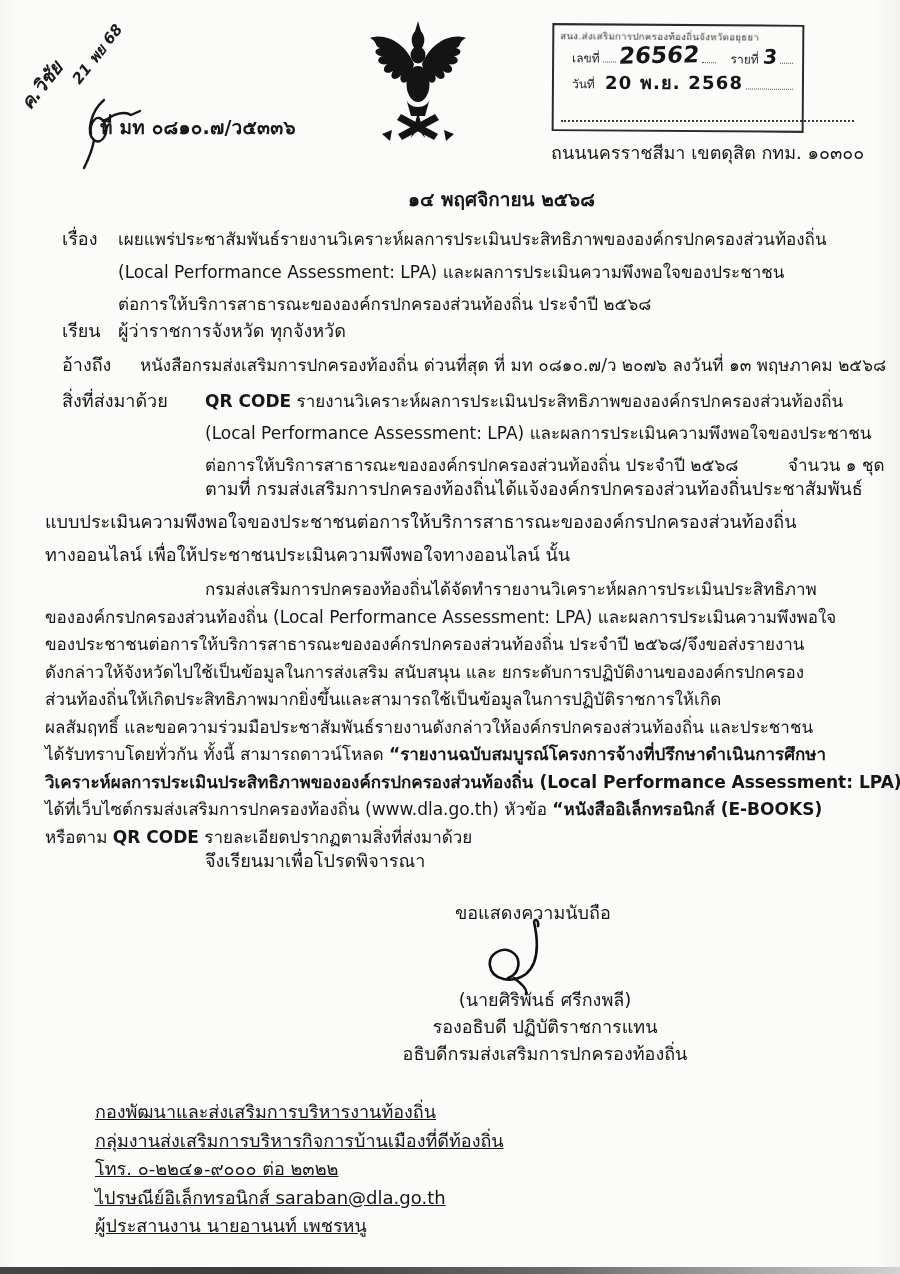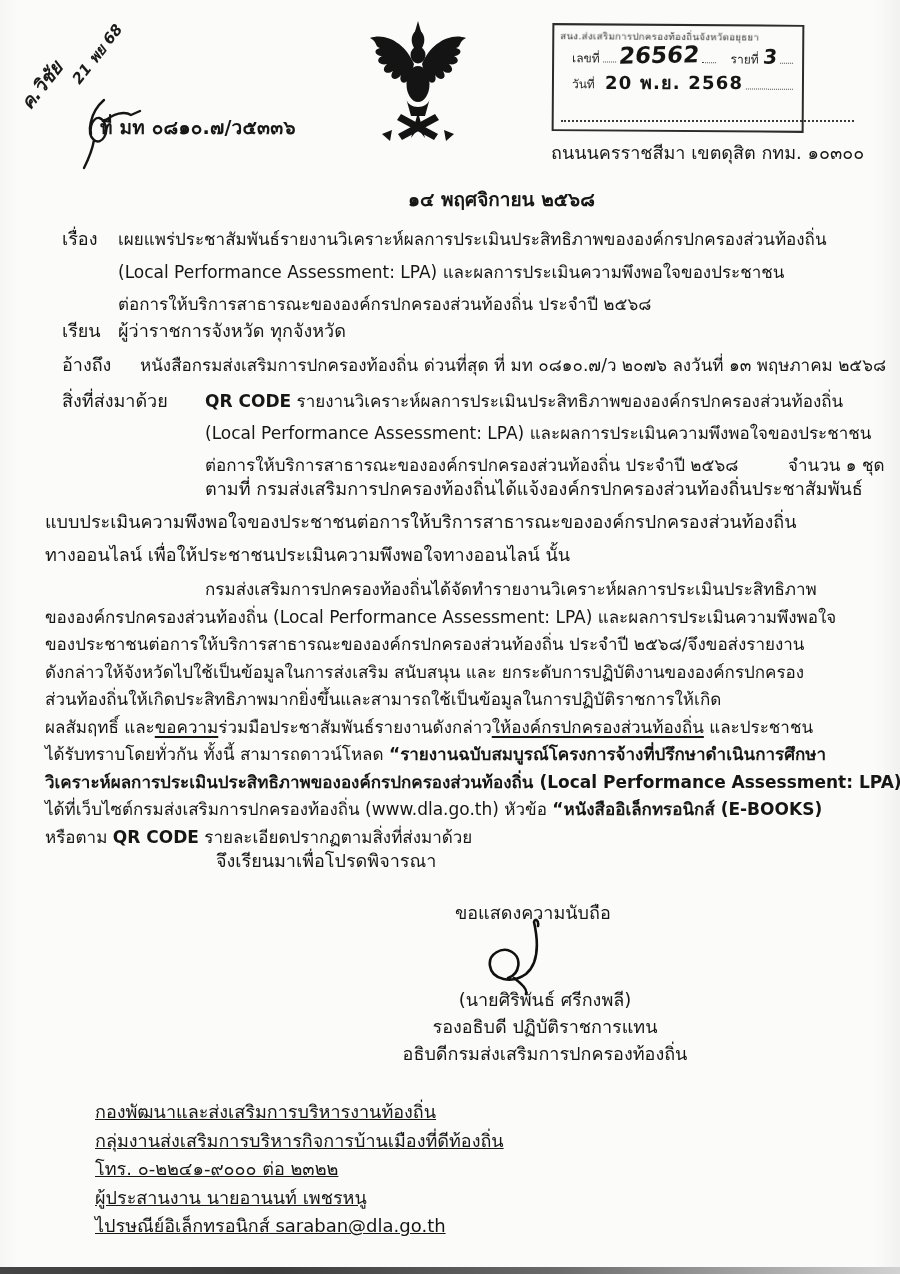--- a/index.html
+++ b/index.html
@@ -12,21 +12,21 @@
   .page{position:absolute;inset:0;
     background:
       linear-gradient(90deg, rgba(0,0,0,0.025) 0, rgba(0,0,0,0) 18px),
       linear-gradient(270deg, rgba(0,0,0,0.04) 0, rgba(0,0,0,0) 26px),
       #fbfbf9;}
   .abs{position:absolute;}
   .sz17{font-size:17px;}
   .sz18{font-size:18px;}
   .sz19{font-size:19px;}
   .b{font-weight:bold;}
-  .u{text-decoration:underline;text-underline-offset:3px;text-decoration-thickness:1.5px;}
+  .u{text-underline-offset:3px;text-decoration-thickness:1.5px;}
   .nowrap{white-space:nowrap;}
   .line{white-space:nowrap;}
   
   .doc-number{left:100px;top:112px;font-weight:700;letter-spacing:.2px;}
   .org-name{left:557px;top:104px;width:300px;display:flex;align-items:baseline;font-weight:bold;}
   .org-name .leader{flex:1;border-bottom:2px dotted #3a3a3a;height:.85em;margin-left:4px;}
   .org-address{left:551px;top:138px;}
   .date-line{left:408px;top:184px;font-weight:600;}
   
   .stamp{left:552px;top:24px;width:252px;height:108px;border:2px solid #2b2b2b;
@@ -40,21 +40,21 @@
   .stamp-item{font-size:20px;line-height:16px;}
   .stamp-date{font-size:18px;font-weight:bold;letter-spacing:1.2px;line-height:18px;transform:rotate(-.5deg);display:inline-block;}
   
   .label{left:62px;}
   .meta-line{white-space:nowrap;}
   
   .para{left:45px;width:830px;}
   .p1{top:472px;line-height:33px;font-size:18px;}
   .p2{top:576px;line-height:27.5px;font-size:17px;}
   .indent{padding-left:160px;}
-  .closing{left:216px;top:846px;}
+  .closing{left:205px;top:846px;}
   .salutation{left:455px;top:898px;}
   .signer{left:320px;top:986px;width:450px;text-align:center;line-height:27px;font-size:18px;}
   .footer{left:95px;top:1098px;line-height:28.6px;font-size:18px;text-decoration:underline;}
   
   .note1{left:14px;top:70px;transform:rotate(-52deg);font-size:19px;font-weight:bold;font-style:italic;color:#1a1a1a;}
   .note2{left:62px;top:42px;transform:rotate(-52deg);font-size:15px;font-weight:bold;font-style:italic;color:#1a1a1a;}
   .bottom-bar{left:0;right:0;bottom:0;height:7px;
     background:linear-gradient(90deg,#454545 0%,#3c3c3c 30%,#6a6a6a 62%,#a8a8a8 85%,#d2d2d2 100%);}
   svg{display:block;}
 </style>
@@ -168,18 +168,18 @@
   <div class="abs signer">
     <div>(นายศิริพันธ์  ศรีกงพลี)</div>
     <div>รองอธิบดี ปฏิบัติราชการแทน</div>
     <div>อธิบดีกรมส่งเสริมการปกครองท้องถิ่น</div>
   </div>
 
   <div class="abs footer">
     <div>กองพัฒนาและส่งเสริมการบริหารงานท้องถิ่น</div>
     <div>กลุ่มงานส่งเสริมการบริหารกิจการบ้านเมืองที่ดีท้องถิ่น</div>
     <div>โทร. ๐-๒๒๔๑-๙๐๐๐ ต่อ ๒๓๒๒</div>
+    <div>ไปรษณีย์อิเล็กทรอนิกส์ saraban@dla.go.th</div>
     <div>ผู้ประสานงาน นายอานนท์ เพชรหนู</div>
-    <div>ไปรษณีย์อิเล็กทรอนิกส์ saraban@dla.go.th</div>
   </div>
 
   <div class="abs bottom-bar"></div>
 </div>
 
 </body></html>

